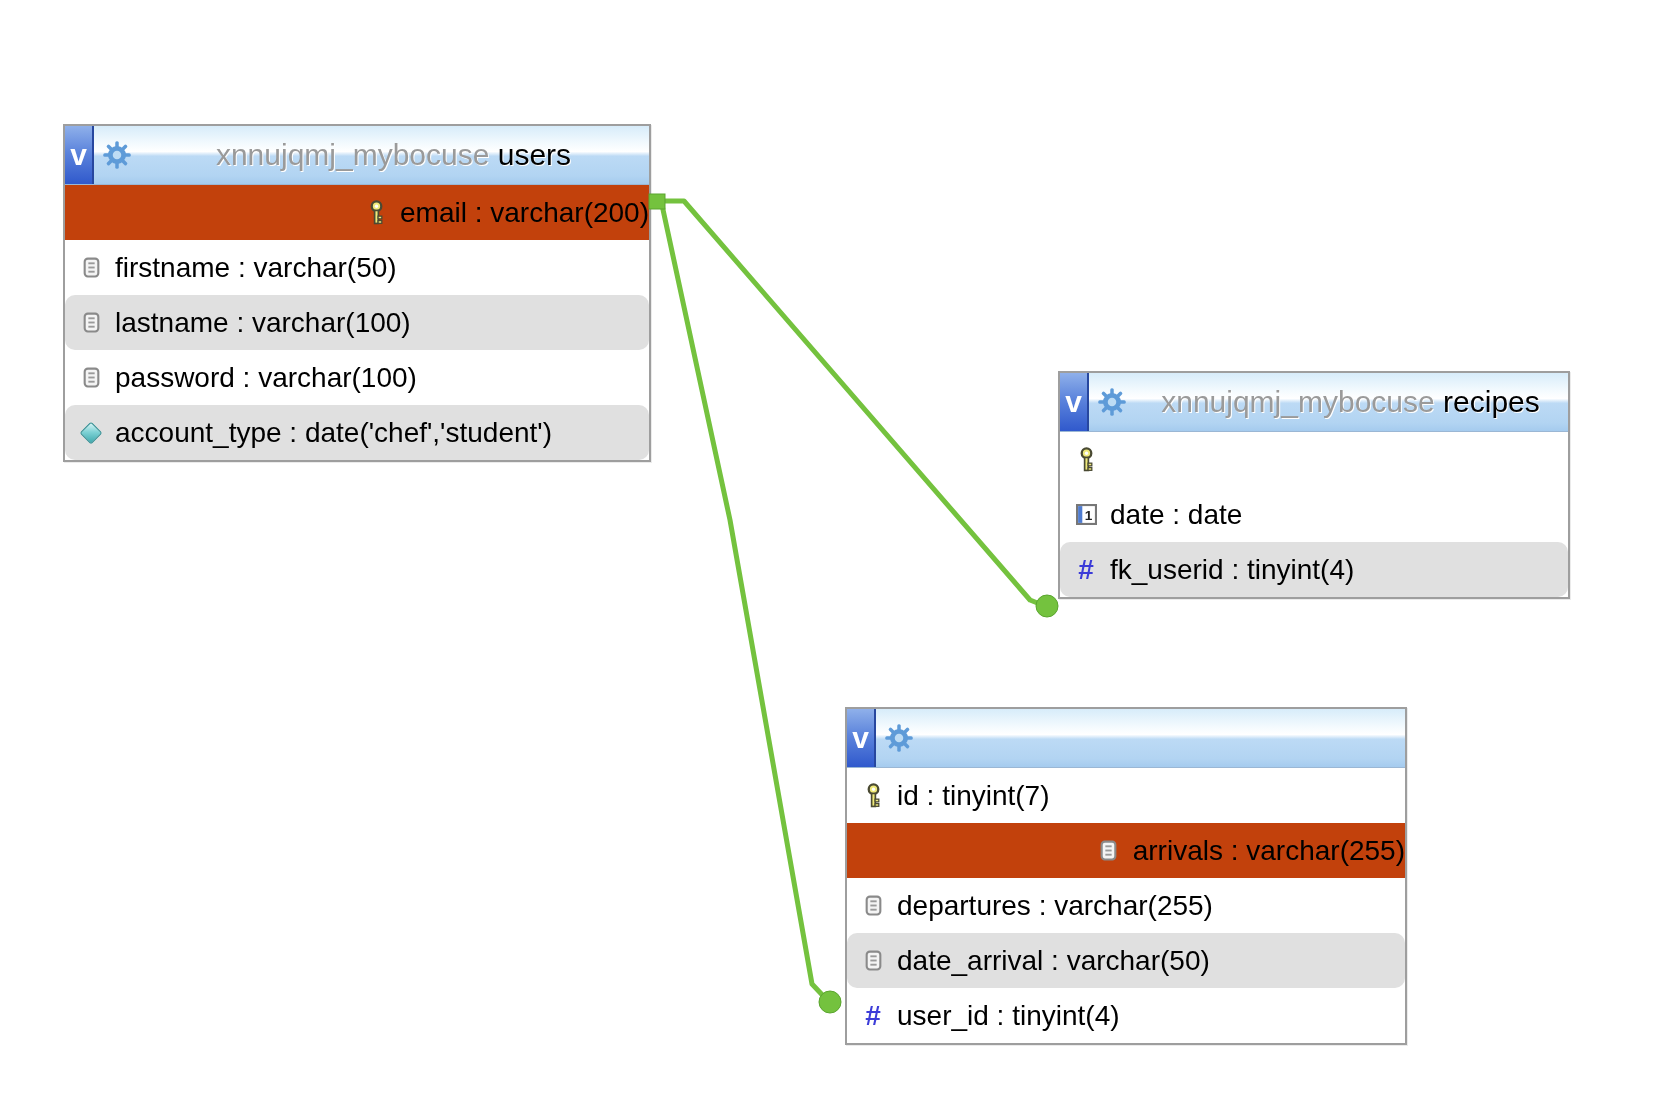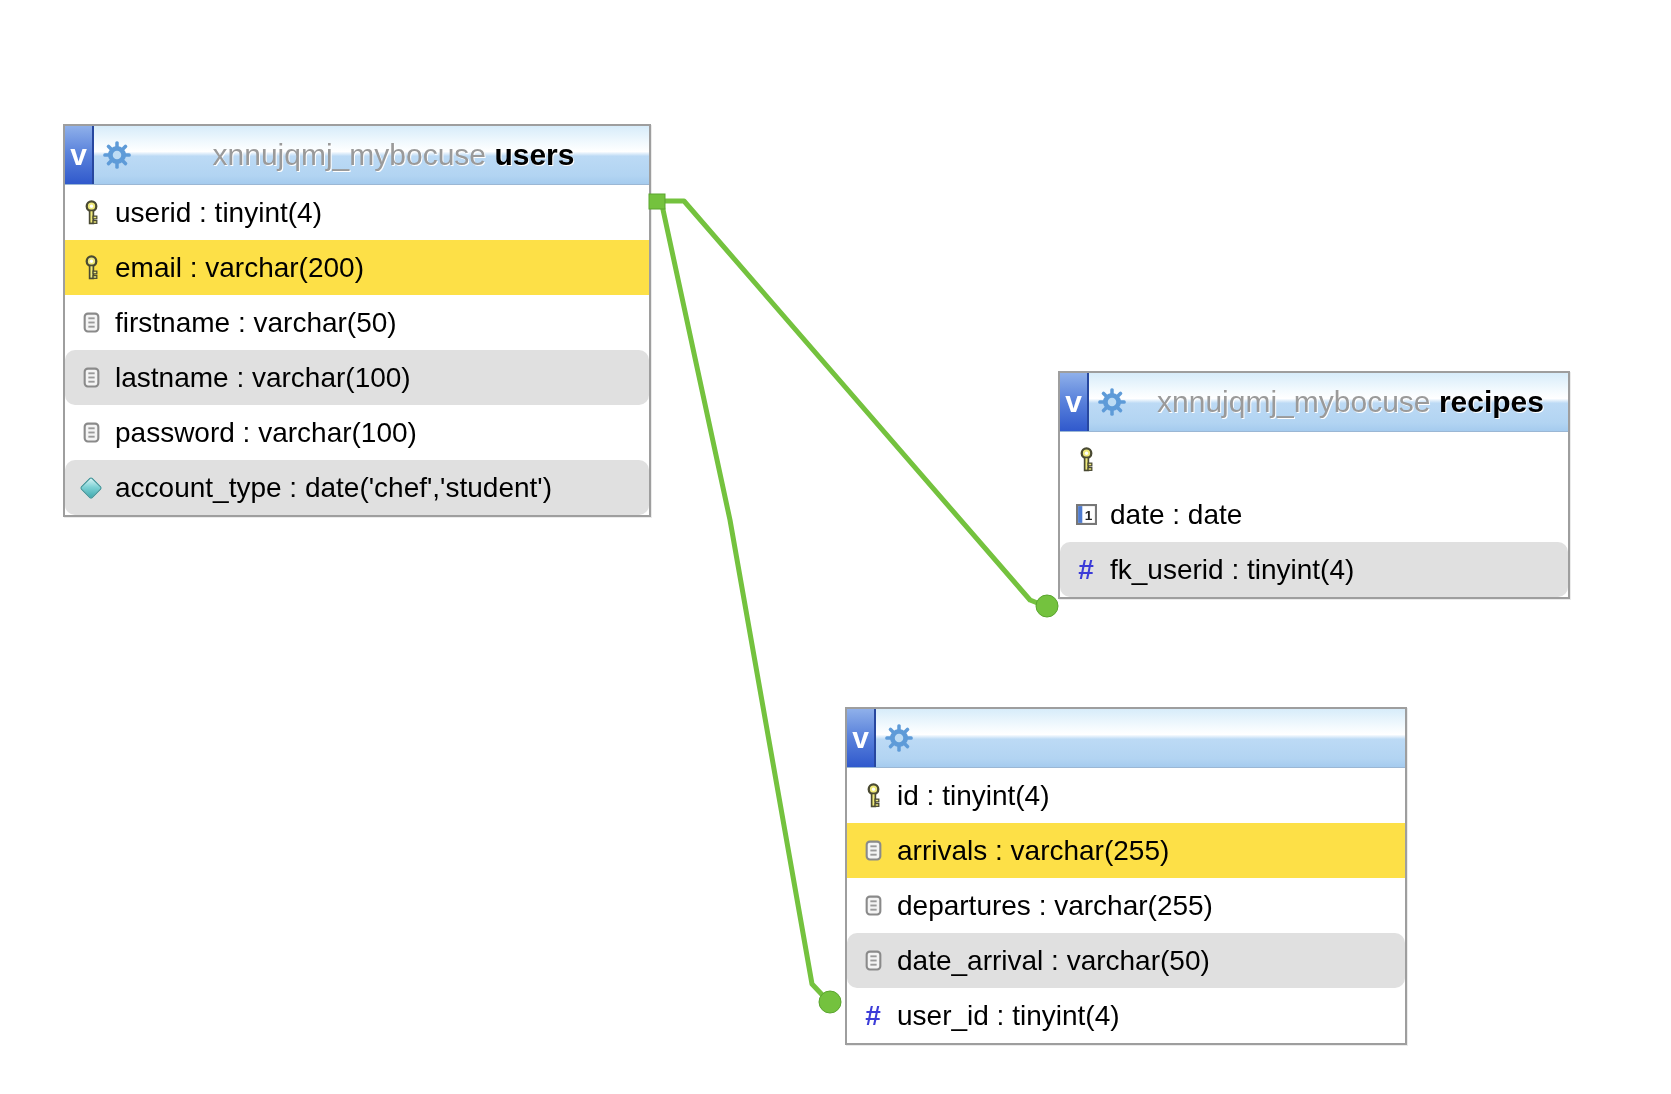--- a/index.html
+++ b/index.html
@@ -22,26 +22,26 @@
     width:29px;height:100%;display:flex;align-items:center;justify-content:center;
     background:linear-gradient(180deg,#8fb0ea 0%,#5c84dc 45%,#3059cc 100%);
     border-right:2px solid #27479f;box-sizing:border-box;
     color:#fff;font-weight:bold;font-size:30px;flex:0 0 auto;
   }
   .gear{flex:0 0 auto;margin:0 6px 0 8px;display:flex;align-items:center;}
   .ttitle{
     flex:1;text-align:center;font-size:30px;white-space:nowrap;padding:0 8px;
   }
   .schema{color:#9a9a9a;text-shadow:1px 1px 0 #ffffff;}
-  .tname{color:#000;font-weight:bold;text-shadow:1px 1px 0 #ffffff;}
+  .tname{color:#000;font-weight:normal;text-shadow:1px 1px 0 #ffffff;}
   .row{
     height:55px;display:flex;align-items:center;padding-left:12px;
     font-size:28px;color:#000;white-space:nowrap;background:#fff;
   }
-  .row.pink{background:#fde047;}
+  .row.pink{background:#c2410c;justify-content:flex-end;}
   .row.gray{background:#e0e0e0;border-radius:10px;}
   .cicon{
     width:28px;flex:0 0 auto;display:flex;align-items:center;justify-content:center;
   }
   .ctext{margin-left:10px;}
   .hashglyph{color:#3c3cd8;font-weight:bold;font-size:28px;line-height:1;}
   .diamond{
     width:14px;height:14px;transform:rotate(45deg);border-radius:2px;
     background:linear-gradient(135deg,#d9f5f6 0%,#7fd2d5 45%,#3fa9ae 100%);
     border:1px solid #2d8e92;display:block;
@@ -74,32 +74,20 @@
           <rect x="10.6" y="1" width="2.8" height="22" rx="1.2" transform="rotate(45 12 12)"></rect>
           <rect x="10.6" y="1" width="2.8" height="22" rx="1.2" transform="rotate(90 12 12)"></rect>
           <rect x="10.6" y="1" width="2.8" height="22" rx="1.2" transform="rotate(135 12 12)"></rect>
           <circle cx="12" cy="12" r="7.2"></circle>
             </g>
           <circle cx="12" cy="12" r="3.4" fill="#bddcf4"></circle>
         </svg>
       </span>
       <span class="ttitle"><span class="schema">xnnujqmj_mybocuse</span> <span class="tname">users</span></span>
     </div>
-    <div class="row">
-      <span class="cicon">
-        <svg width="17" height="25" viewBox="0 0 16 24">
-            <circle cx="8" cy="6" r="4.6" fill="#efe97a" stroke="#4a4a33" stroke-width="2.2"></circle>
-            <circle cx="8" cy="6" r="1.6" fill="#fff"></circle>
-            <rect x="6.2" y="10" width="3.6" height="12.5" fill="#efe97a" stroke="#4a4a33" stroke-width="1.6"></rect>
-            <rect x="9.5" y="15.5" width="3.6" height="2.6" fill="#efe97a" stroke="#4a4a33" stroke-width="1.2"></rect>
-            <rect x="9.5" y="19.8" width="3.6" height="2.6" fill="#efe97a" stroke="#4a4a33" stroke-width="1.2"></rect>
-          </svg>
-      </span>
-      <span class="ctext">userid : tinyint(4)</span>
-    </div>
     <div class="row pink">
       <span class="cicon">
         <svg width="17" height="25" viewBox="0 0 16 24">
             <circle cx="8" cy="6" r="4.6" fill="#efe97a" stroke="#4a4a33" stroke-width="2.2"></circle>
             <circle cx="8" cy="6" r="1.6" fill="#fff"></circle>
             <rect x="6.2" y="10" width="3.6" height="12.5" fill="#efe97a" stroke="#4a4a33" stroke-width="1.6"></rect>
             <rect x="9.5" y="15.5" width="3.6" height="2.6" fill="#efe97a" stroke="#4a4a33" stroke-width="1.2"></rect>
             <rect x="9.5" y="19.8" width="3.6" height="2.6" fill="#efe97a" stroke="#4a4a33" stroke-width="1.2"></rect>
           </svg>
       </span>
@@ -211,21 +199,21 @@
     <div class="row">
       <span class="cicon">
         <svg width="17" height="25" viewBox="0 0 16 24">
             <circle cx="8" cy="6" r="4.6" fill="#efe97a" stroke="#4a4a33" stroke-width="2.2"></circle>
             <circle cx="8" cy="6" r="1.6" fill="#fff"></circle>
             <rect x="6.2" y="10" width="3.6" height="12.5" fill="#efe97a" stroke="#4a4a33" stroke-width="1.6"></rect>
             <rect x="9.5" y="15.5" width="3.6" height="2.6" fill="#efe97a" stroke="#4a4a33" stroke-width="1.2"></rect>
             <rect x="9.5" y="19.8" width="3.6" height="2.6" fill="#efe97a" stroke="#4a4a33" stroke-width="1.2"></rect>
           </svg>
       </span>
-      <span class="ctext">id : tinyint(4)</span>
+      <span class="ctext">id : tinyint(7)</span>
     </div>
     <div class="row pink">
       <span class="cicon">
         <svg width="17" height="21" viewBox="0 0 16 20">
             <rect x="1.5" y="1.5" width="13" height="17" rx="3" fill="#f4f4f4" stroke="#8a8a8a" stroke-width="2"></rect>
             <line x1="5" y1="6" x2="11" y2="6" stroke="#9a9a9a" stroke-width="1.8"></line>
             <line x1="5" y1="10" x2="11" y2="10" stroke="#9a9a9a" stroke-width="1.8"></line>
             <line x1="5" y1="14" x2="11" y2="14" stroke="#9a9a9a" stroke-width="1.8"></line>
           </svg>
       </span>

